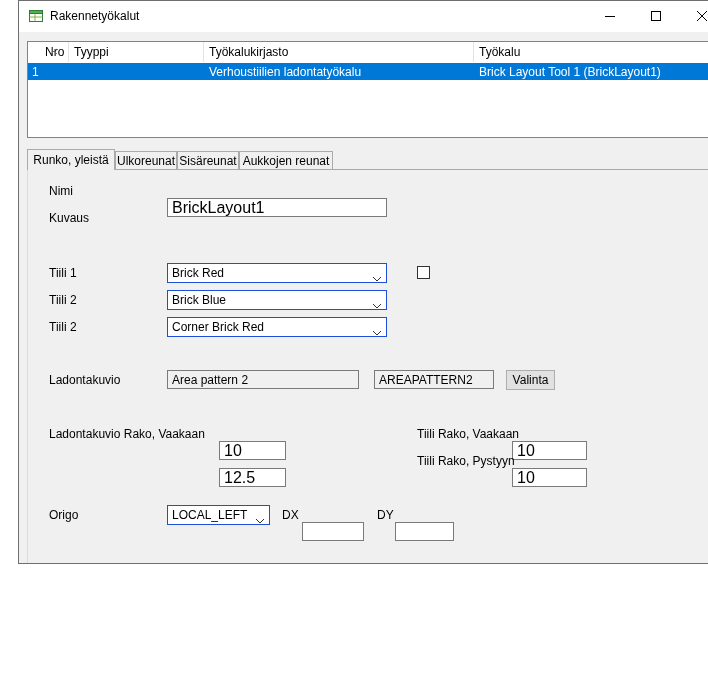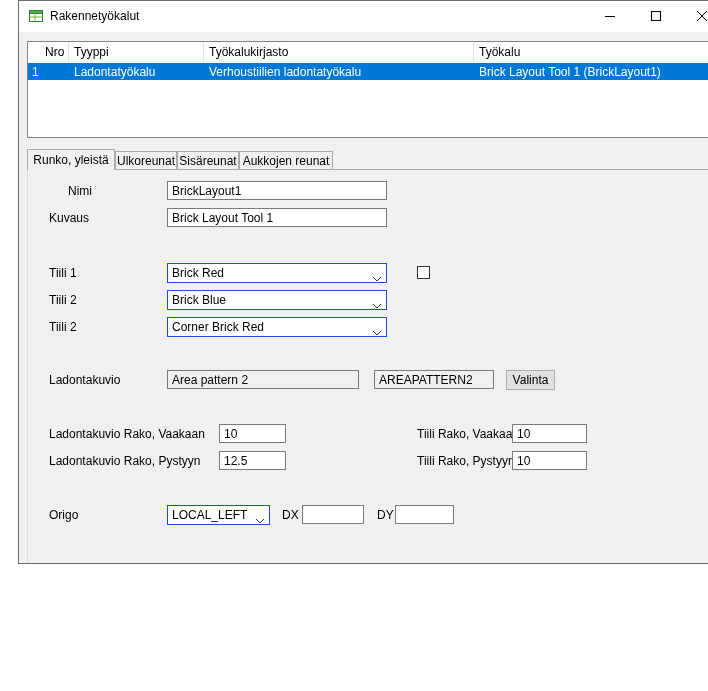--- a/index.html
+++ b/index.html
@@ -28,21 +28,21 @@
   .lv-cell1{left:41px;width:135px;}
   .lv-cell2{left:176px;width:270px;}
   .lv-cell3{left:446px;width:243px;}
   
   .tab{position:absolute;background:#f0f0f0;border:1px solid #aaaaaa;box-sizing:border-box;display:flex;align-items:center;justify-content:center;white-space:nowrap;z-index:1;}
   .tab-inactive{top:150px;height:19px;}
   .tab-active{top:148px;height:21px;border-bottom:none;z-index:3;}
   .tabpage{position:absolute;left:8px;top:168px;width:692px;height:477px;border-top:1px solid #aaaaaa;border-left:1px solid #dcdcdc;border-right:1px solid #dcdcdc;border-bottom:1px solid #dcdcdc;box-sizing:border-box;z-index:0;}
   
   .lbl{position:absolute;white-space:nowrap;z-index:4;}
-  .tbx{position:absolute;background:#fff;border:1px solid #7a7a7a;box-sizing:border-box;height:19px;padding:0 4px;font-family:"Liberation Sans",sans-serif;font-size:12px;color:#000;z-index:4;outline:none;}
+  .tbx{position:absolute;background:#fff;border:1px solid #7a7a7a;box-sizing:border-box;height:19px;padding:0 4px;font-family:"Liberation Sans",sans-serif;font-size:16px;color:#000;z-index:4;outline:none;margin-top:17px;}
   .field{position:absolute;background:#f0f0f0;border:1px solid #7a7a7a;box-sizing:border-box;height:19px;display:flex;align-items:center;padding:0 4px;white-space:nowrap;overflow:hidden;z-index:4;}
   .combo{position:absolute;background:#fff;border:1px solid #1d4ed8;box-sizing:border-box;height:20px;display:flex;align-items:center;padding:0 18px 0 4px;white-space:nowrap;overflow:hidden;z-index:4;}
   .combo .chev{position:absolute;right:4px;top:7px;}
   .checkbox{position:absolute;width:13px;height:13px;background:#fff;border:1px solid #333;box-sizing:border-box;z-index:4;}
   .btn{position:absolute;background:#e1e1e1;border:1px solid #adadad;box-sizing:border-box;display:flex;align-items:center;justify-content:center;white-space:nowrap;z-index:4;}
   .btn-default{border:2px solid #0078d7;}
 </style>
 </head>
 <body>
 
@@ -97,37 +97,35 @@
       </div>
       <div class="lv-col lv-col2">
         <span>Työkalukirjasto</span>
       </div>
       <div class="lv-col lv-col3">
         <span>Työkalu</span>
       </div>
     </div>
     <div class="lv-row">
       <div class="lv-cell lv-cell0">1</div>
-      <div class="lv-cell lv-cell1">Ladontatyökalu</div>
       <div class="lv-cell lv-cell2">Verhoustiilien ladontatyökalu</div>
       <div class="lv-cell lv-cell3">Brick Layout Tool 1 (BrickLayout1)</div>
     </div>
   </div>
 
   <div class="tab tab-active" style="left:8px;width:88px;">Runko, yleistä</div>
   <div class="tab tab-inactive" style="left:96px;width:62px;">Ulkoreunat</div>
   <div class="tab tab-inactive" style="left:158px;width:62px;">Sisäreunat</div>
   <div class="tab tab-inactive" style="left:220px;width:94px;">Aukkojen reunat</div>
   <div class="tabpage"></div>
 
-  <span class="lbl" style="left:30px;top:183px;margin-left:19px;">Nimi</span>
+  <span class="lbl" style="left:30px;top:183px;">Nimi</span>
   <input type="text" class="tbx" style="left: 148px; top: 180px; width: 220px;" value="BrickLayout1">
 
   <span class="lbl" style="left:30px;top:210px;">Kuvaus</span>
-  <input type="text" class="tbx" style="left: 148px; top: 207px; width: 220px;" value="Brick Layout Tool 1">
 
   <span class="lbl" style="left:30px;top:265px;">Tiili 1</span>
   <div class="combo" style="left:148px;top:262px;width:220px;">
     <span>Brick Red</span>
     <span class="chev">
       <svg width="10" height="6">
           <polyline points="1,1 5,5 9,1" fill="none" stroke="#333" stroke-width="1"></polyline>
         </svg>
     </span>
   </div>
@@ -157,21 +155,20 @@
   <span class="lbl" style="left:30px;top:372px;">Ladontakuvio</span>
   <div class="field" style="left:148px;top:369px;width:192px;">Area pattern 2</div>
   <div class="field" style="left:355px;top:369px;width:120px;">AREAPATTERN2</div>
   <div class="btn" style="left:487px;top:369px;width:49px;height:20px;">Valinta</div>
 
   <span class="lbl" style="left:30px;top:426px;">Ladontakuvio Rako, Vaakaan</span>
   <input type="text" class="tbx" style="left: 200px; top: 423px; width: 67px;" value="10">
   <span class="lbl" style="left:398px;top:426px;">Tiili Rako, Vaakaan</span>
   <input type="text" class="tbx" style="left: 493px; top: 423px; width: 75px;" value="10">
 
-  <span class="lbl" style="left:30px;top:453px;">Ladontakuvio Rako, Pystyyn</span>
   <input type="text" class="tbx" style="left: 200px; top: 450px; width: 67px;" value="12.5">
   <span class="lbl" style="left:398px;top:453px;">Tiili Rako, Pystyyn</span>
   <input type="text" class="tbx" style="left: 493px; top: 450px; width: 75px;" value="10">
 
   <span class="lbl" style="left:30px;top:507px;">Origo</span>
   <div class="combo" style="left:148px;top:504px;width:103px;">
     <span>LOCAL_LEFT</span>
     <span class="chev">
       <svg width="10" height="6">
           <polyline points="1,1 5,5 9,1" fill="none" stroke="#333" stroke-width="1"></polyline>

